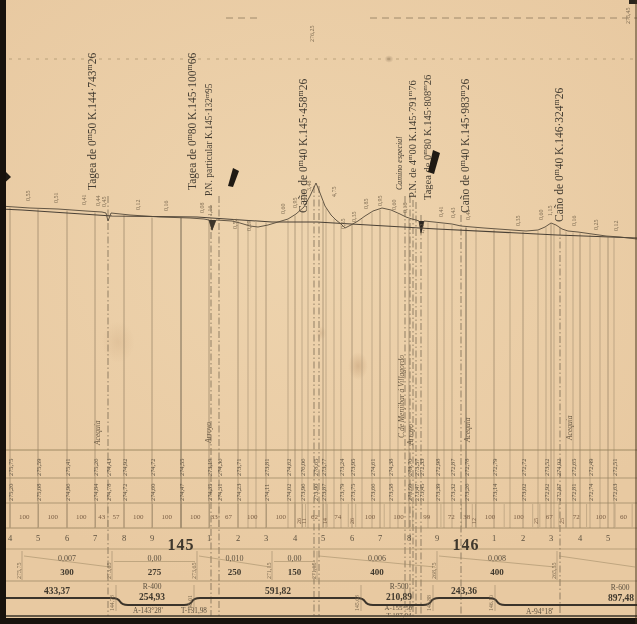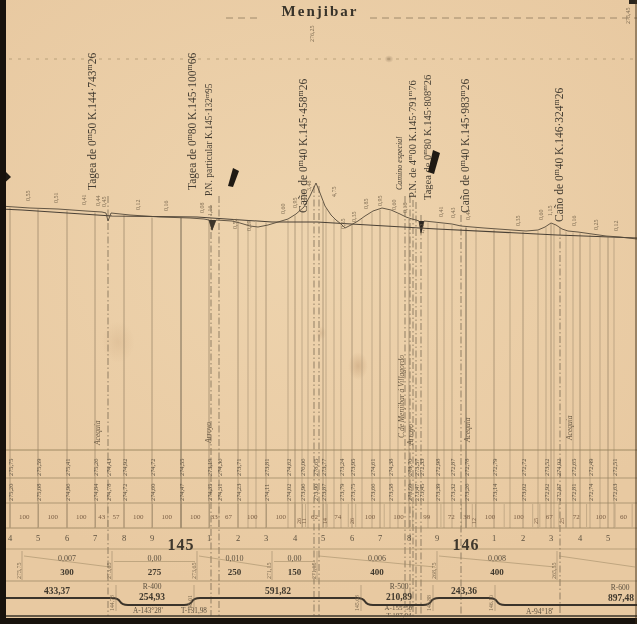--- a/index.html
+++ b/index.html
@@ -14,21 +14,20 @@
       linear-gradient(90deg,#e2bf95,#ebcfa8 3%,#ebcfa8 96%,#dcba90);
   }
   svg{position:absolute;left:0;top:0;}
   .title{position:absolute;left:240px;top:3px;width:160px;text-align:center;
     font-size:15px;font-weight:bold;letter-spacing:2px;color:#38332a;}
 </style>
 </head>
 <body>
 
 <div class="stage">
-  <div class="title">Menjibar</div>
   <svg id="dwg" width="637" height="624" viewBox="0 0 637 624">
       <line x1="370" y1="18" x2="637" y2="18" stroke="#8d7a5e" stroke-width="0.8" stroke-dasharray="7 5"></line>
       <line x1="226" y1="18" x2="258" y2="18" stroke="#8d7a5e" stroke-width="0.8" stroke-dasharray="7 5"></line>
       <line x1="0" y1="59" x2="637" y2="59" stroke="#a78f6a" stroke-width="0.7" stroke-dasharray="3 6"></line>
       <text x="314" y="42" font-size="6" fill="#7d6b52" text-anchor="start" font-style="normal" font-weight="normal" letter-spacing="0" font-family="&quot;Liberation Serif&quot;,&quot;DejaVu Serif&quot;,serif" transform="rotate(-90 314 42)">276,25</text>
       <text x="630" y="24" font-size="6" fill="#7d6b52" text-anchor="start" font-style="normal" font-weight="normal" letter-spacing="0" font-family="&quot;Liberation Serif&quot;,&quot;DejaVu Serif&quot;,serif" transform="rotate(-90 630 24)">275,45</text>
       <line x1="10" y1="207.66666666666666" x2="10" y2="528" stroke="#7d6c52" stroke-width="0.55"></line>
       <line x1="38" y1="209.28571428571428" x2="38" y2="528" stroke="#7d6c52" stroke-width="0.55"></line>
       <line x1="67" y1="210.64285714285714" x2="67" y2="528" stroke="#7d6c52" stroke-width="0.55"></line>
       <line x1="95" y1="212.5625" x2="95" y2="528" stroke="#7d6c52" stroke-width="0.55"></line>

